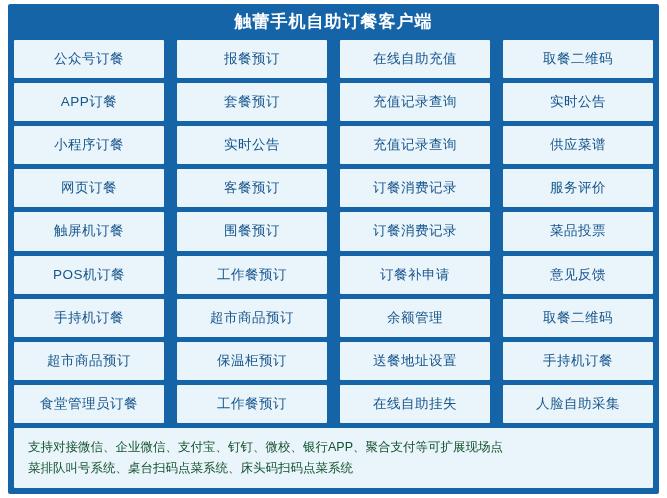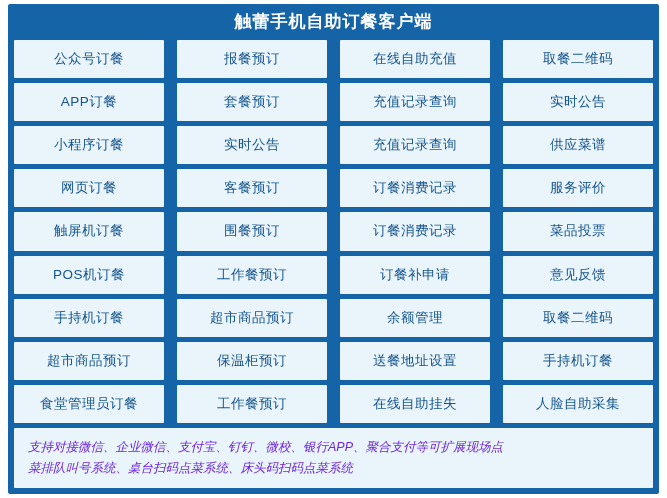--- a/index.html
+++ b/index.html
@@ -54,27 +54,26 @@
     display: flex;
     align-items: center;
     justify-content: center;
     border-radius: 1px;
     text-align: center;
     letter-spacing: 0.5px;
   }
   .footer {
     margin: 0 6px 6px 6px;
     background: #e9f4fb;
-    color: #6d28d9;
+    color: #14532d;
     font-size: 12.5px;
     line-height: 21px;
     padding: 9px 14px;
     box-sizing: border-box;
     border-radius: 1px;
-    font-style: italic;
   }
   .footer div {
     text-align: left;
   }
 </style>
 </head>
 <body>
 
 <div class="board">
 

